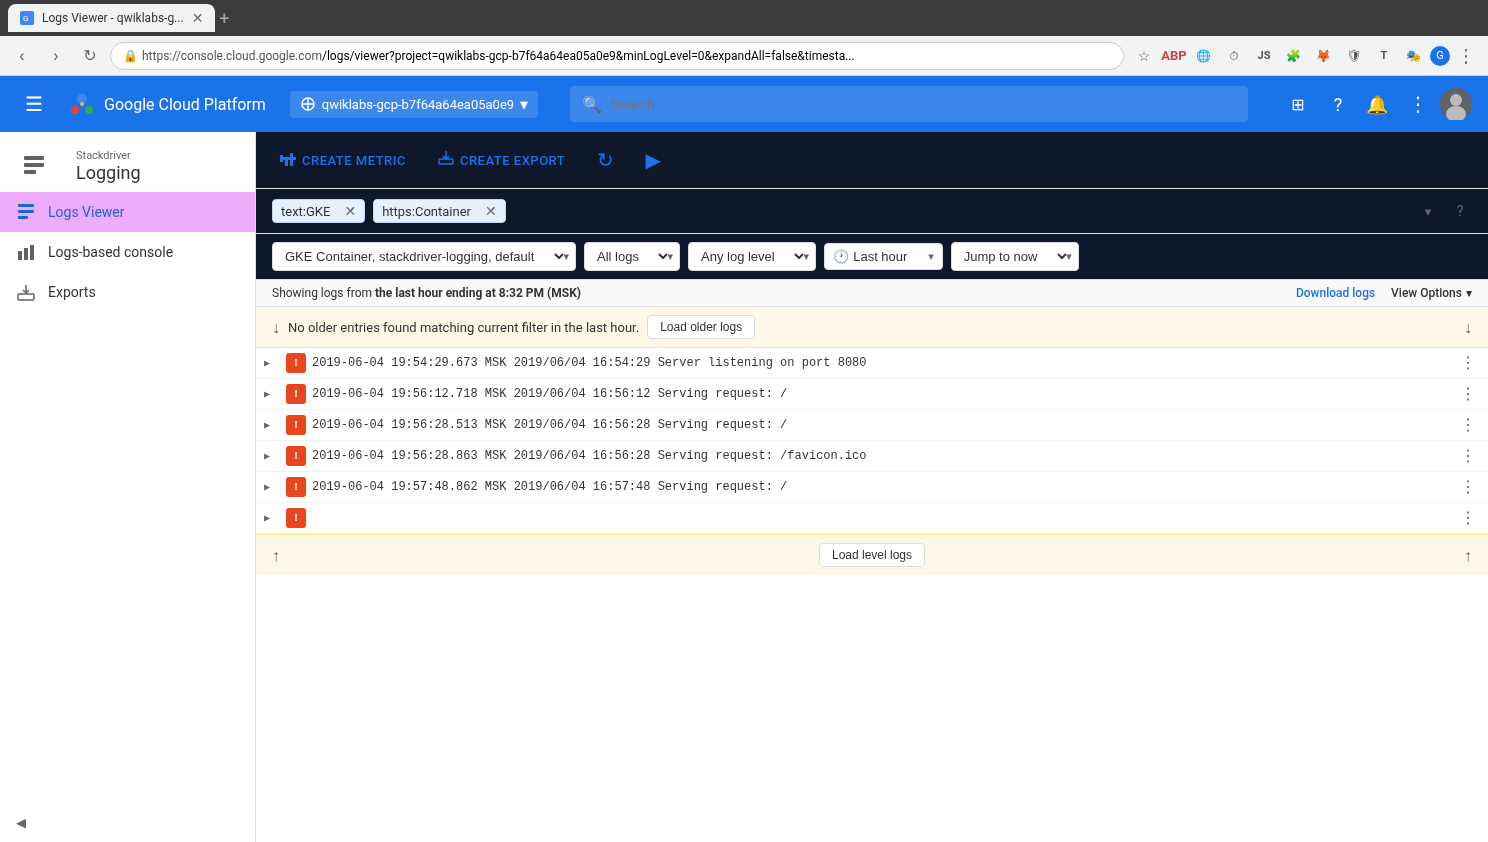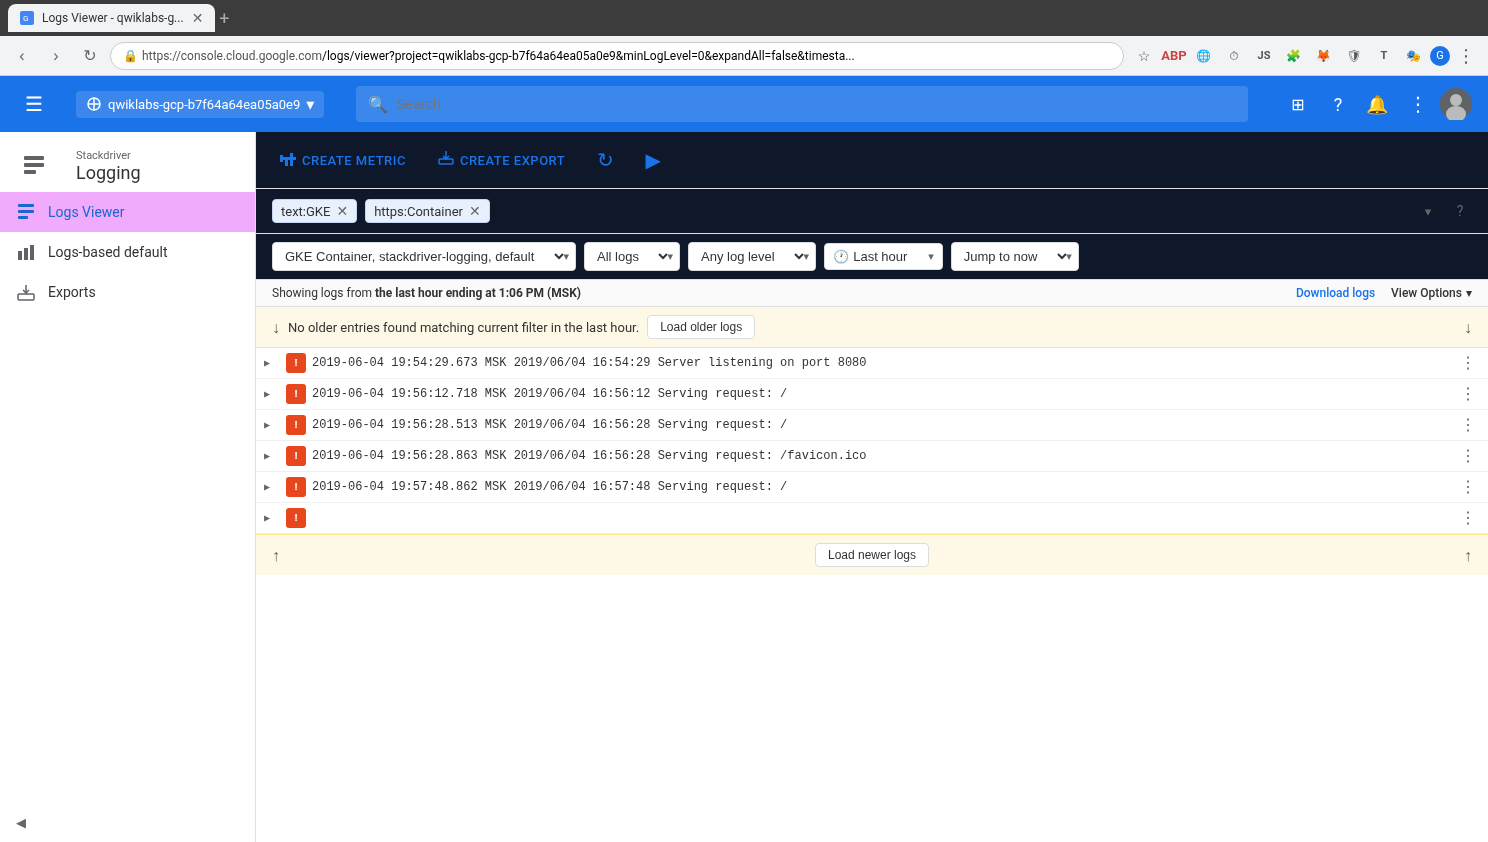--- a/index.html
+++ b/index.html
@@ -40,21 +40,21 @@
     
     .main-content { flex: 1; background: #0f172a; display: flex; flex-direction: column; overflow: hidden; }
 
     
     .toolbar { padding: 12px 16px; display: flex; align-items: center; gap: 16px; border-bottom: 1px solid #e0e0e0; }
     .toolbar-btn { display: flex; align-items: center; gap: 6px; color: #1a73e8; font-size: 13px; font-weight: 500; cursor: pointer; text-transform: uppercase; letter-spacing: 0.5px; padding: 6px 8px; border-radius: 4px; }
     .toolbar-icon-btn { width: 32px; height: 32px; border-radius: 50%; display: flex; align-items: center; justify-content: center; color: #1a73e8; font-size: 18px; cursor: pointer; }
 
     
     .filter-area { padding: 8px 16px; display: flex; align-items: center; gap: 8px; border-bottom: 1px solid #e0e0e0; }
-    .filter-chip { display: flex; align-items: center; gap: 4px; background: #e8f0fe; border: 1px solid #c5d5f5; border-radius: 4px; padding: 3px 8px; font-size: 13px; color: #333; }
+    .filter-chip { display: flex; align-items: center; gap: 12px; background: #e8f0fe; border: 1px solid #c5d5f5; border-radius: 4px; padding: 3px 8px; font-size: 13px; color: #333; }
     .filter-chip .chip-close { color: #666; cursor: pointer; font-size: 14px; margin-left: 2px; }
     .filter-input-area { flex: 1; min-height: 28px; }
     .filter-dropdown { width: 24px; height: 24px; display: flex; align-items: center; justify-content: center; color: #666; cursor: pointer; }
     .filter-help { width: 24px; height: 24px; display: flex; align-items: center; justify-content: center; color: #666; cursor: pointer; }
 
     
     .controls-bar { padding: 8px 16px; display: flex; align-items: center; gap: 8px; border-bottom: 1px solid #e0e0e0; }
     .select-wrapper { position: relative; display: inline-flex; align-items: center; border: 1px solid #dadce0; border-radius: 4px; padding: 5px 8px; background: white; }
     .select-wrapper select { border: none; outline: none; background: none; font-size: 13px; color: #333; cursor: pointer; padding-right: 16px; }
     .select-wrapper::after { content: '▾'; position: absolute; right: 6px; color: #666; pointer-events: none; font-size: 11px; }
@@ -123,20 +123,32 @@
     <div class="nav-icon" style="font-size:12px;">🎭</div>
     <div class="nav-icon" style="width:20px;height:20px;border-radius:50%;background:#1a73e8;color:white;display:flex;align-items:center;justify-content:center;font-size:11px;">G</div>
     <div class="nav-icon" style="font-size:18px;">⋮</div>
   </div>
 </div>
 
 <div class="gcp-header">
   <div style="color:white;font-size:20px;cursor:pointer;width:36px;height:36px;display:flex;align-items:center;justify-content:center;border-radius:50%;">
     <span>☰</span>
   </div>
+  <div class="gcp-logo-area">
+    <div style="width:28px;height:28px;">
+      <svg width="28" height="28" viewBox="0 0 28 28">
+        <rect width="28" height="28" fill="none"></rect>
+        <circle cx="14" cy="9" r="5" fill="#4285f4"></circle>
+        <circle cx="7" cy="20" r="4" fill="#ea4335"></circle>
+        <circle cx="21" cy="20" r="4" fill="#34a853"></circle>
+        <circle cx="14" cy="14" r="2" fill="#fbbc04"></circle>
+      </svg>
+    </div>
+    <span style="color:white;font-size:16px;font-weight:400;">Google Cloud Platform</span>
+  </div>
   <div class="gcp-project">
     <svg width="16" height="16" viewBox="0 0 16 16">
         <circle cx="8" cy="8" r="6" fill="none" stroke="white" stroke-width="1.5"></circle>
         <line x1="8" y1="2" x2="8" y2="14" stroke="white" stroke-width="1.5"></line>
         <line x1="2" y1="8" x2="14" y2="8" stroke="white" stroke-width="1.5"></line>
       </svg>
     <span style="color:white;font-size:13px;">qwiklabs-gcp-b7f64a64ea05a0e9</span>
     <span style="color:white;font-size:16px;">▾</span>
   </div>
   <div style="flex:1;display:flex;align-items:center;background:rgba(255,255,255,0.15);border-radius:4px;height:36px;padding:0 12px;margin:0 16px;">
@@ -186,21 +198,21 @@
         <span>Logs Viewer</span>
       </div>
       <div class="sidebar-item">
         <div class="item-icon">
           <svg width="18" height="18" viewBox="0 0 18 18">
               <rect x="1" y="8" width="4" height="9" fill="#5f6368"></rect>
               <rect x="7" y="5" width="4" height="12" fill="#5f6368"></rect>
               <rect x="13" y="2" width="4" height="15" fill="#5f6368"></rect>
             </svg>
         </div>
-        <span>Logs-based default</span>
+        <span>Logs-based console</span>
       </div>
       <div class="sidebar-item">
         <div class="item-icon">
           <svg width="18" height="18" viewBox="0 0 18 18">
               <rect x="1" y="11" width="16" height="6" rx="1" fill="none" stroke="#5f6368" stroke-width="1.5"></rect>
               <polyline points="9,2 9,10 6,7" fill="none" stroke="#5f6368" stroke-width="1.5"></polyline>
               <polyline points="9,10 12,7" fill="none" stroke="#5f6368" stroke-width="1.5"></polyline>
             </svg>
         </div>
         <span>Exports</span>
@@ -279,21 +291,21 @@
       <div class="select-wrapper">
         <select>
           <option>Jump to now</option>
         </select>
       </div>
     </div>
 
     <div class="status-bar">
       <span>
         <span>Showing logs from</span>
-        <strong><span>the last hour ending at 1:06 PM (MSK)</span></strong>
+        <strong><span>the last hour ending at 8:32 PM (MSK)</span></strong>
       </span>
       <div class="status-actions">
         <span class="status-link">Download logs</span>
         <div class="view-options-btn">
           <span>View Options</span>
           <span>▾</span>
         </div>
       </div>
     </div>
 
@@ -342,19 +354,19 @@
           <div class="log-row">
       <span class="log-expand">▶</span>
       <div class="log-severity error">!</div>
       <div class="log-menu">⋮</div>
     </div>
         </div>
 
       <div class="load-newer-banner">
         <span class="arrow-icon">↑</span>
         <div class="load-newer-center">
-          <button class="load-btn">Load newer logs</button>
+          <button class="load-btn">Load level logs</button>
         </div>
         <span class="arrow-icon">↑</span>
       </div>
     </div>
   </div>
 </div>
 
 </body></html>

